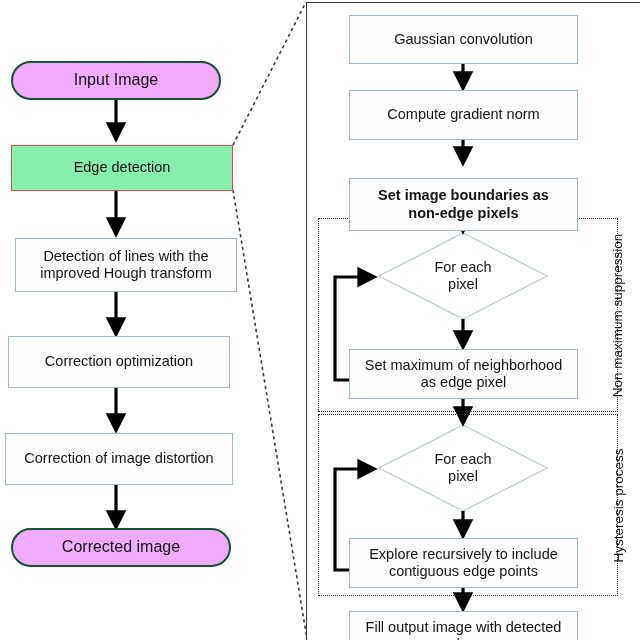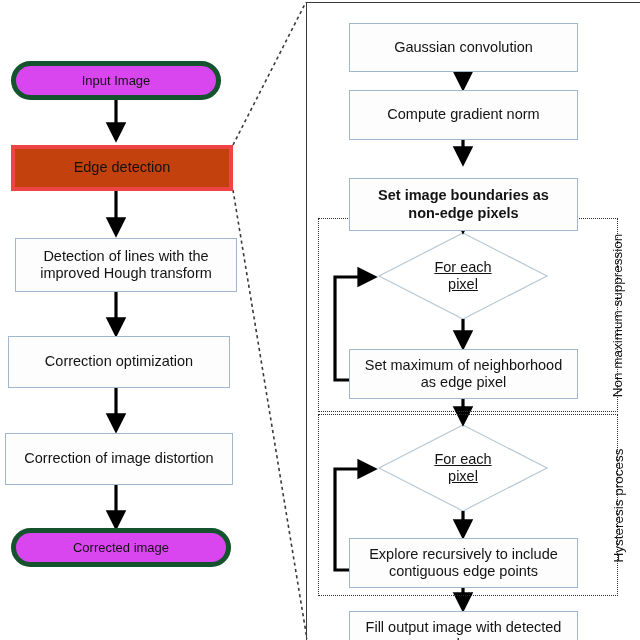--- a/index.html
+++ b/index.html
@@ -34,43 +34,42 @@
     line-height: 1.18;
     white-space: pre-line;
     z-index: 3;
   }
   .proc {
     background: #fdfdfd;
     border: 1px solid #9fb8cd;
     font-size: 14.5px;
   }
   .proc-gray {
-    background: #c2410c;
-    border: 4px solid #ef4444;
+    background: #86efac;
+    border: 1px solid #ef4444;
     font-size: 14.5px;
   }
   .term {
-    background: #d946ef;
-    border: 5px solid #14532d;
+    background: #f0abfc;
+    border: 2px solid #14532d;
     border-radius: 22px;
-    font-size: 13px;
+    font-size: 16px;
   }
   .dec-label {
     position: absolute;
     display: flex;
     align-items: center;
     justify-content: center;
     text-align: center;
     font-size: 14.5px;
     color: #131313;
     white-space: pre-line;
     line-height: 1.18;
     z-index: 4;
     pointer-events: none;
-    text-decoration: underline;
   }
   .group-box {
     position: absolute;
     box-sizing: border-box;
     border: 1.4px dotted #2b2b2b;
     background: transparent;
     z-index: 1;
   }
   .group-label {
     position: absolute;
@@ -152,21 +151,21 @@
 
   <div class="node proc" style="left:8px; top:238px; width:222px; height:54px;margin-left:7px;">Detection of lines with the
 improved Hough transform</div>
 
   <div class="node proc" style="left:8px; top:336px; width:222px; height:52px;">Correction optimization</div>
 
   <div class="node proc" style="left:5px; top:433px; width:228px; height:52px;">Correction of image distortion</div>
 
   <div class="node term" style="left:11px; top:528px; width:220px; height:39px;">Corrected image</div>
 
-  <div class="node proc" style="left:349px; top:23px; width:229px; height:49px;">Gaussian convolution</div>
+  <div class="node proc" style="left:349px; top:15px; width:229px; height:49px;">Gaussian convolution</div>
 
   <div class="node proc" style="left:349px; top:90px; width:229px; height:50px;text-align:center;">Compute gradient norm</div>
 
   <div class="node proc" style="left:349px; top:178px; width:229px; height:53px;font-weight:bold;">Set image boundaries as
 non-edge pixels</div>
 
   <div class="dec-label" style="left:409px; top:254px; width:108px; height:44px;">For each
 pixel</div>
 
   <div class="node proc" style="left:349px; top:349px; width:229px; height:50px;">Set maximum of neighborhood

